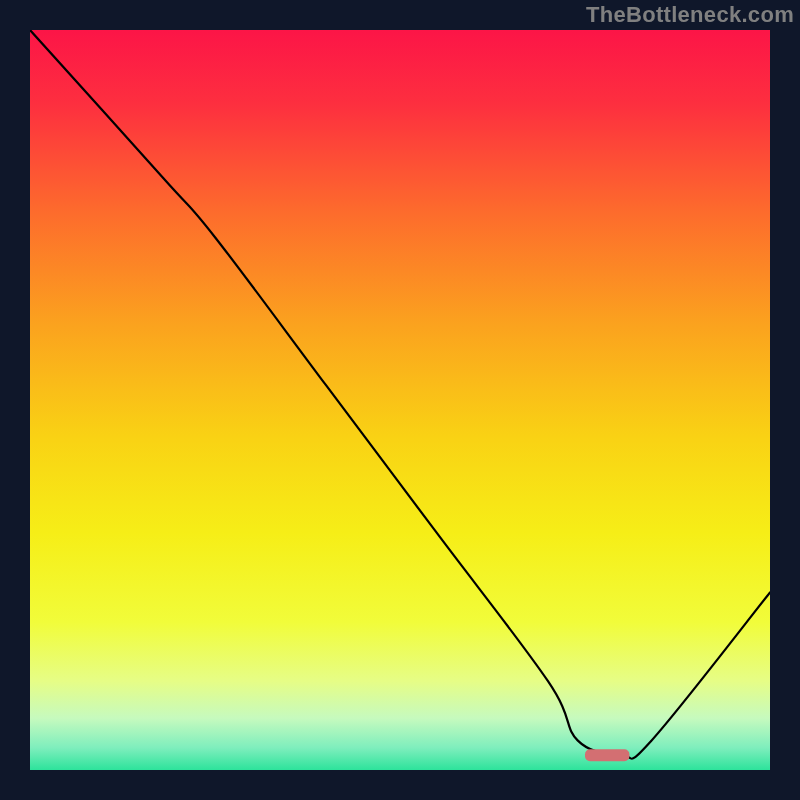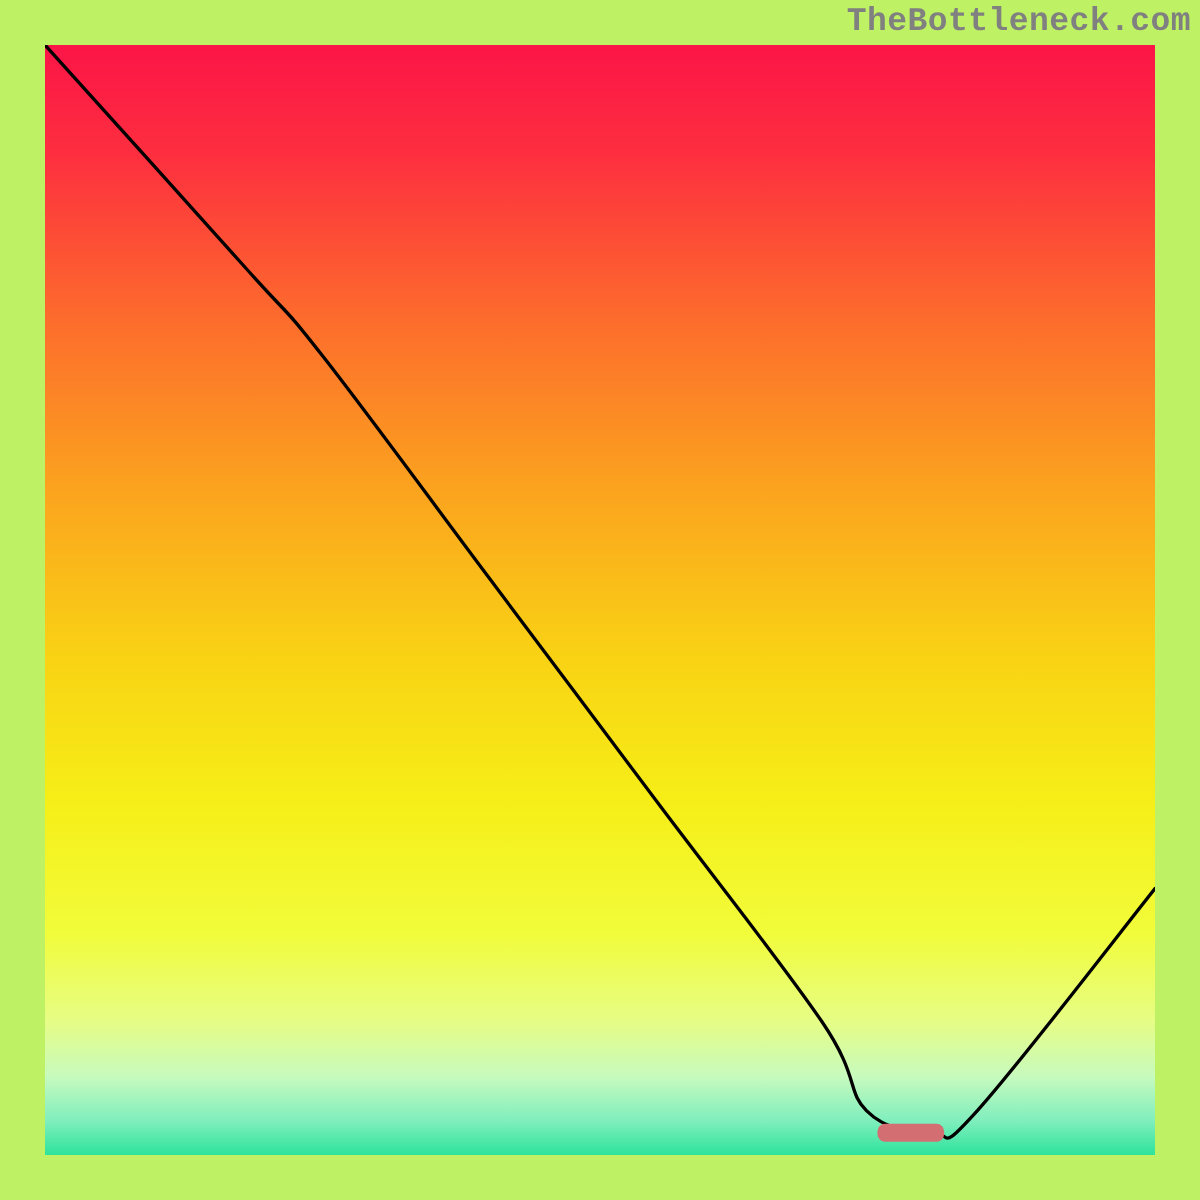--- a/index.html
+++ b/index.html
@@ -7,22 +7,21 @@
     padding: 0;
     width: 800px;
     height: 800px;
     background: #000;
     font-family: Arial, Helvetica, sans-serif;
   }
   .outer {
     position: relative;
     width: 800px;
     height: 800px;
-    background: #bef264;
-    font-family: Liberation Mono, monospace;
+    background: #0f172a;
   }
   .watermark {
     position: absolute;
     top: 2px;
     right: 6px;
     color: #808080;
     font-size: 22px;
     font-weight: 600;
     letter-spacing: 0.3px;
   }

